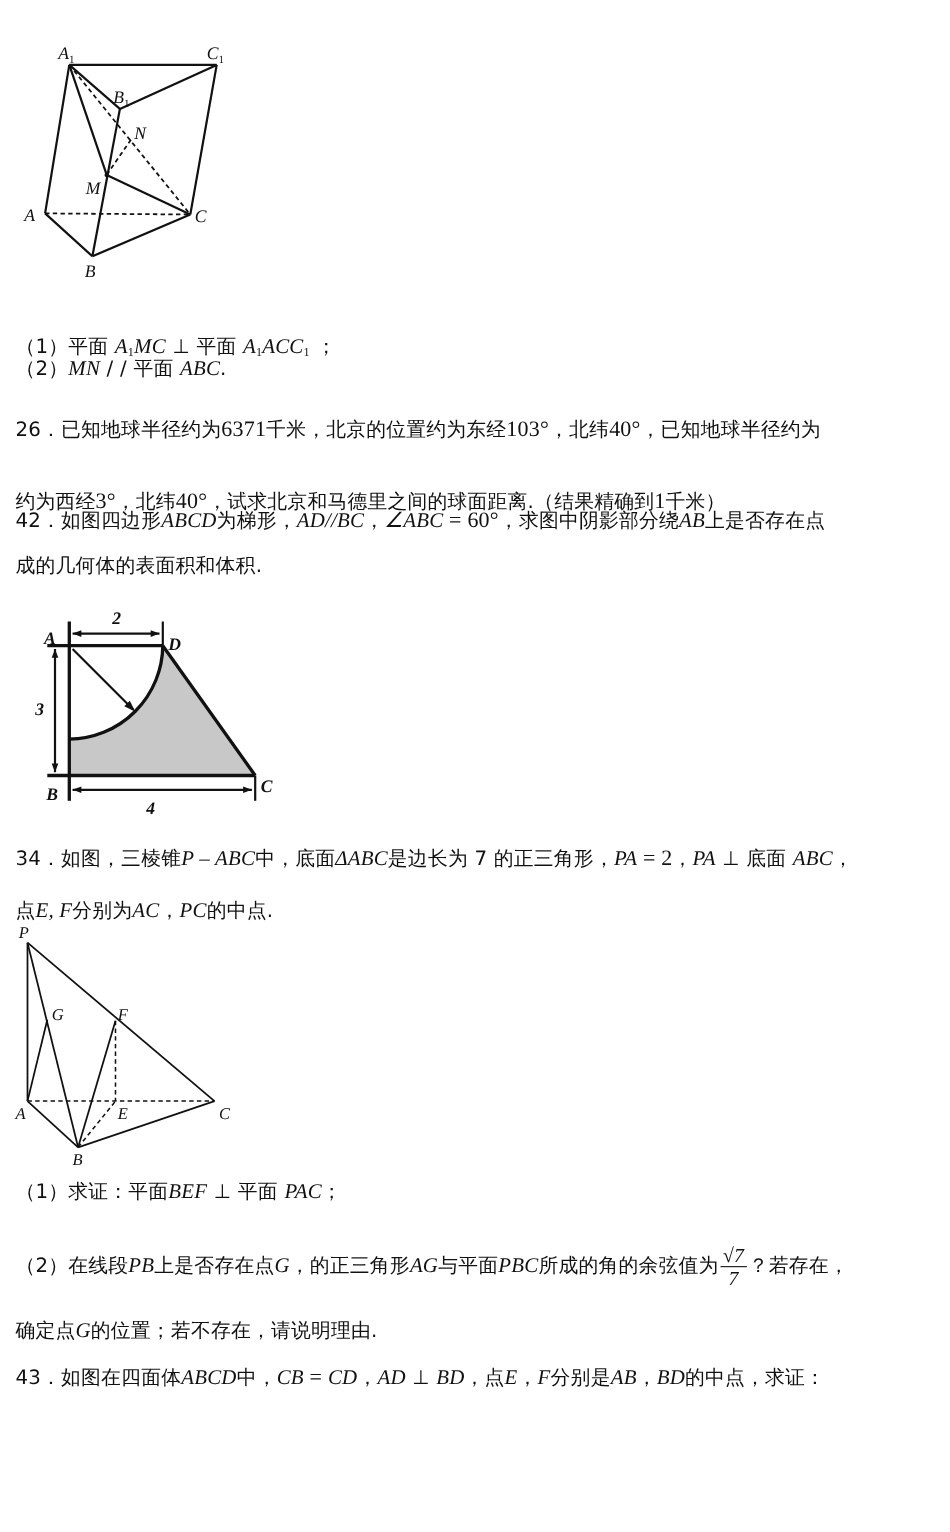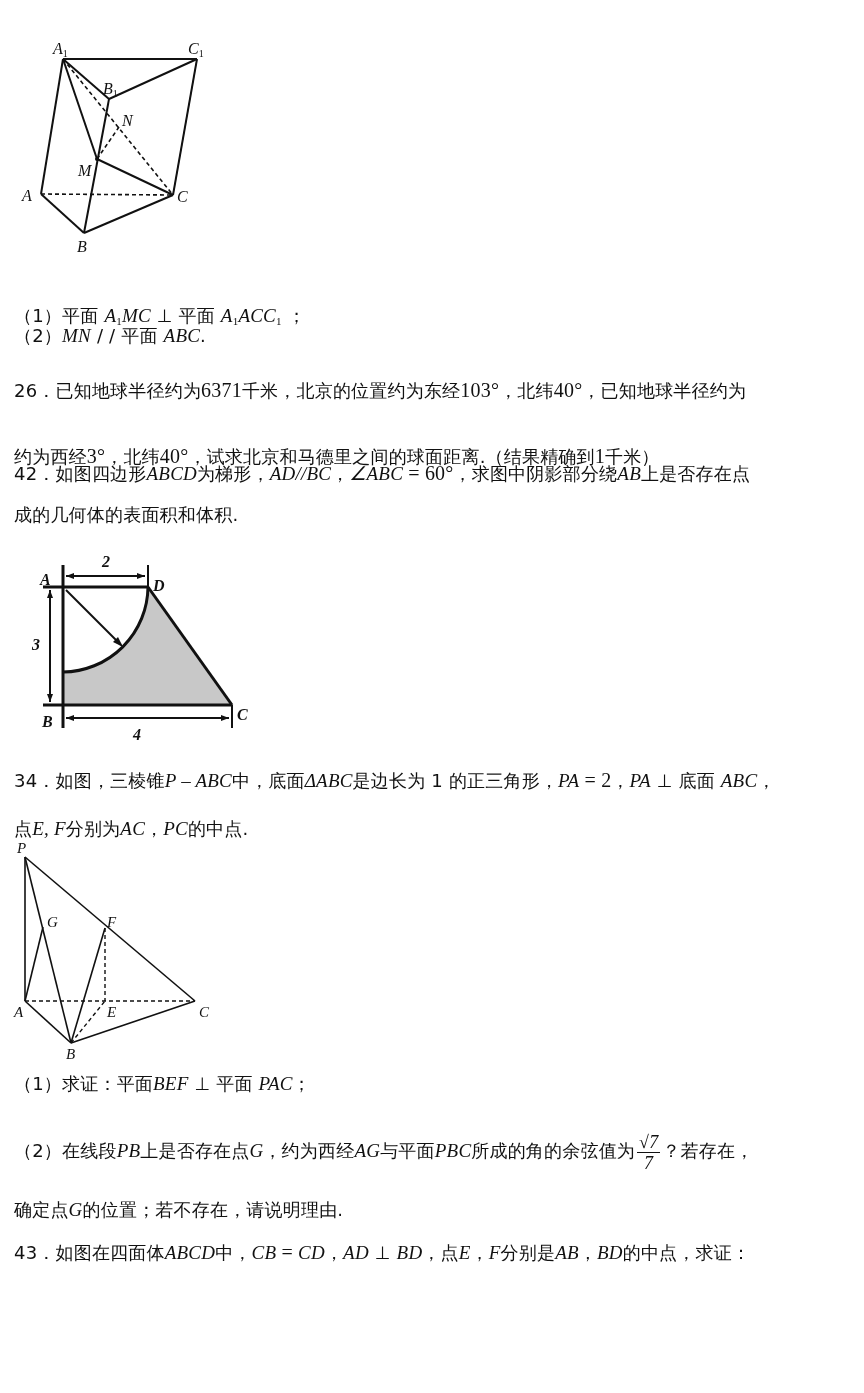--- a/index.html
+++ b/index.html
@@ -99,21 +99,21 @@
     <text x="153" y="51">D</text>
     <text x="42" y="187">B</text>
     <text x="237" y="180">C</text>
     <text x="102" y="27" font-style="normal">2</text>
     <text x="32" y="110" font-style="normal">3</text>
     <text x="133" y="200" font-style="normal">4</text>
   </g>
 </svg>
 
 <div class="line" style="top:768px">
-  <span>34．如图，三棱锥</span><span class="m">P – ABC</span><span>中，底面</span><span class="m">ΔABC</span><span>是边长为 1 的正三角形，</span><span class="m">PA</span><span class="mu"> = 2</span><span>，</span><span class="m">PA</span><span> ⊥ 底面 </span><span class="m">ABC</span><span>，</span>
+  <span>34．如图，三棱锥</span><span class="m">P – ABC</span><span>中，底面</span><span class="m">ΔABC</span><span>是边长为 7 的正三角形，</span><span class="m">PA</span><span class="mu"> = 2</span><span>，</span><span class="m">PA</span><span> ⊥ 底面 </span><span class="m">ABC</span><span>，</span>
 </div>
 <div class="line" style="top:817px">
   <span>点</span><span class="m">E, F</span><span>分别为</span><span class="m">AC</span><span>，</span><span class="m">PC</span><span>的中点.</span>
 </div>
 
 <svg class="fig" style="left:0;top:835px" width="230" height="230" viewBox="0 0 230 230">
   <g stroke="#111" stroke-width="1.6" fill="none">
     <line x1="25" y1="22" x2="25" y2="166"></line>
     <line x1="25" y1="22" x2="195" y2="166"></line>
     <line x1="25" y1="22" x2="71" y2="208"></line>
@@ -135,21 +135,21 @@
     <text x="107" y="182">E</text>
     <text x="199" y="182">C</text>
     <text x="66" y="224">B</text>
   </g>
 </svg>
 
 <div class="line" style="top:1072px">
   <span>（1）</span><span>求证：平面</span><span class="m">BEF</span><span> ⊥ 平面 </span><span class="m">PAC</span><span>；</span>
 </div>
 <div class="line" style="top:1126px;line-height:50px;height:50px">
-  <span>（2）</span><span>在线段</span><span class="m">PB</span><span>上是否存在点</span><span class="m">G</span><span>，约为西经</span><span class="m">AG</span><span>与平面</span><span class="m">PBC</span><span>所成的角的余弦值为</span><span class="frac"><span class="num">√7</span><span class="den">7</span></span><span>？若存在，</span>
+  <span>（2）</span><span>在线段</span><span class="m">PB</span><span>上是否存在点</span><span class="m">G</span><span>，的正三角形</span><span class="m">AG</span><span>与平面</span><span class="m">PBC</span><span>所成的角的余弦值为</span><span class="frac"><span class="num">√7</span><span class="den">7</span></span><span>？若存在，</span>
 </div>
 <div class="line" style="top:1198px">
   <span>确定点</span><span class="m">G</span><span>的位置；若不存在，请说明理由.</span>
 </div>
 
 <div class="line" style="top:1240px">
   <span>43．如图在四面体</span><span class="m">ABCD</span><span>中，</span><span class="m">CB</span><span class="mu"> = </span><span class="m">CD</span><span>，</span><span class="m">AD</span><span> ⊥ </span><span class="m">BD</span><span>，点</span><span class="m">E</span><span>，</span><span class="m">F</span><span>分别是</span><span class="m">AB</span><span>，</span><span class="m">BD</span><span>的中点，求证：</span>
 </div>
 
 </body></html>

